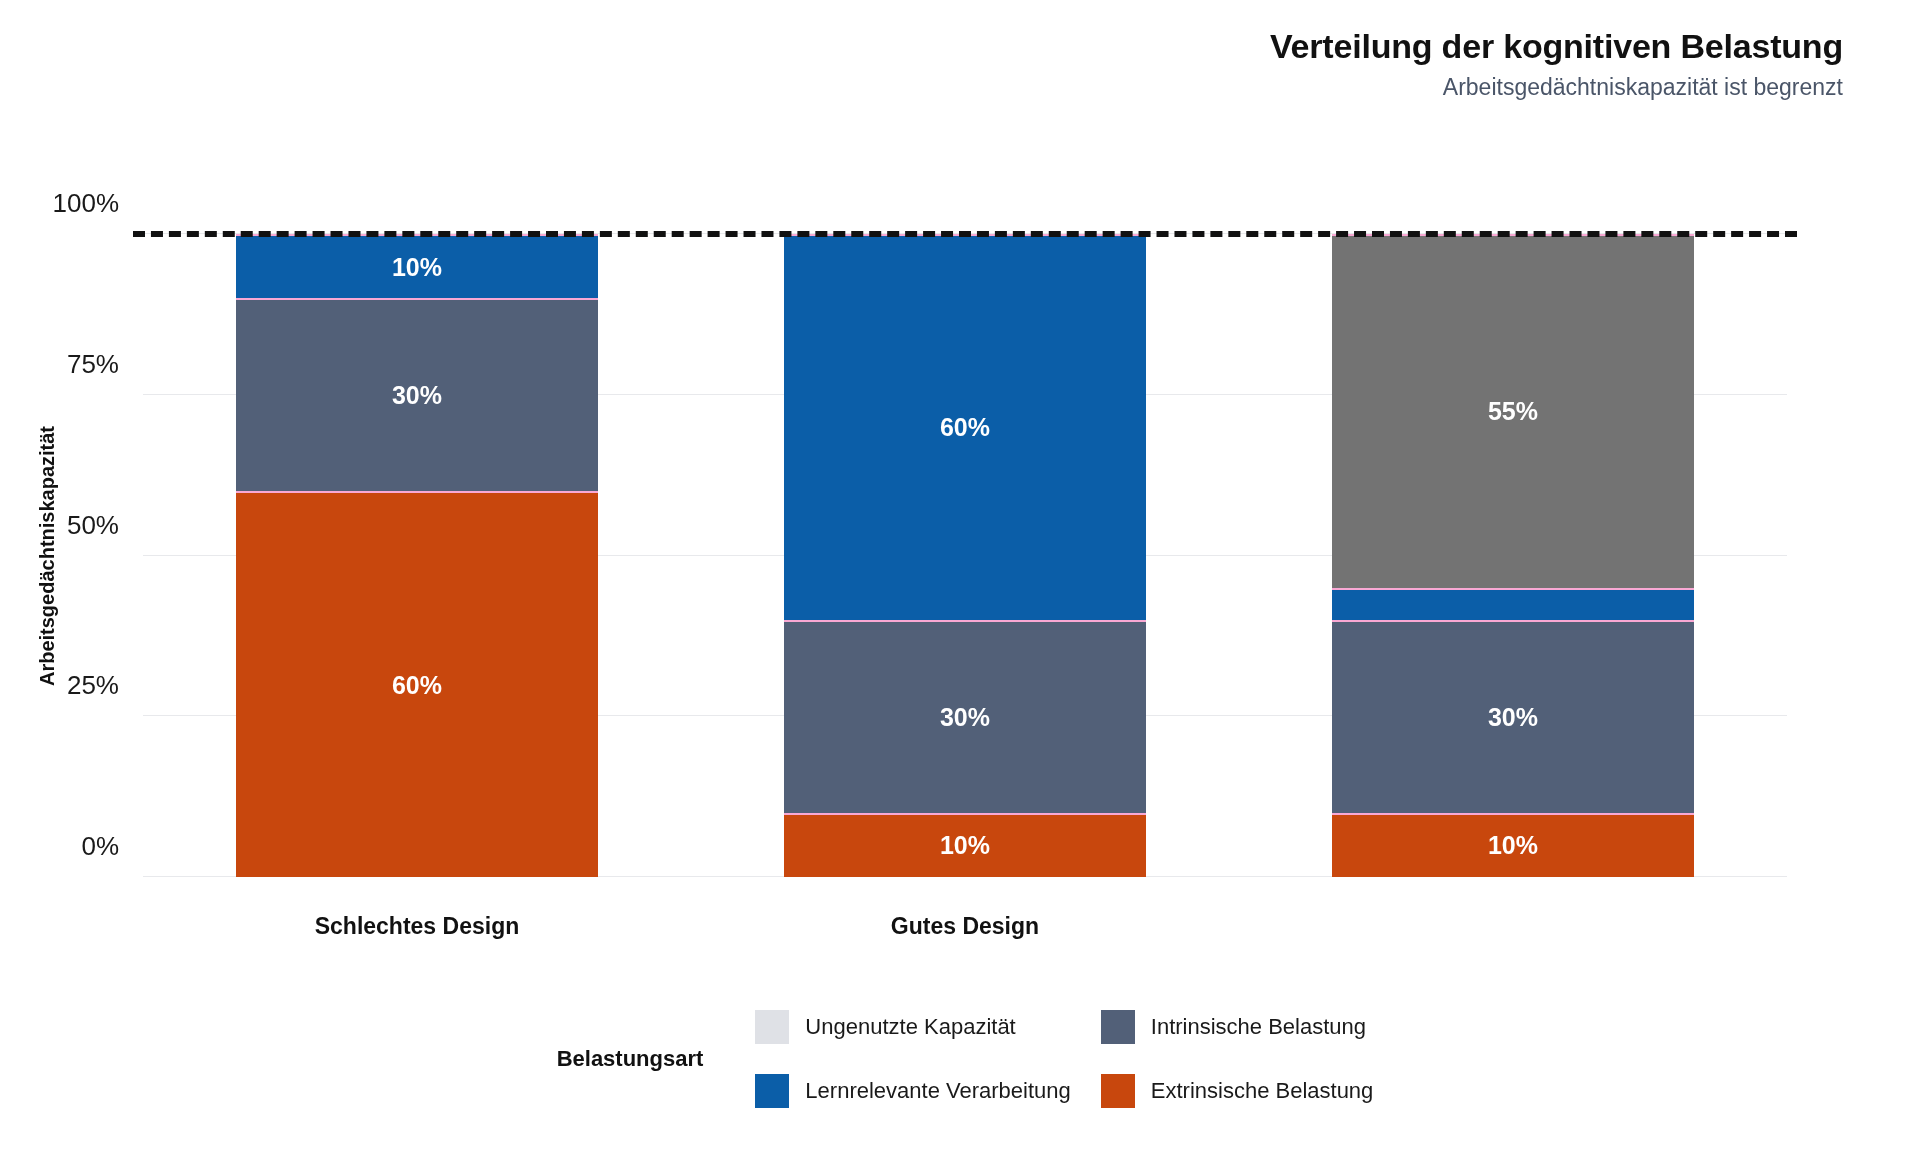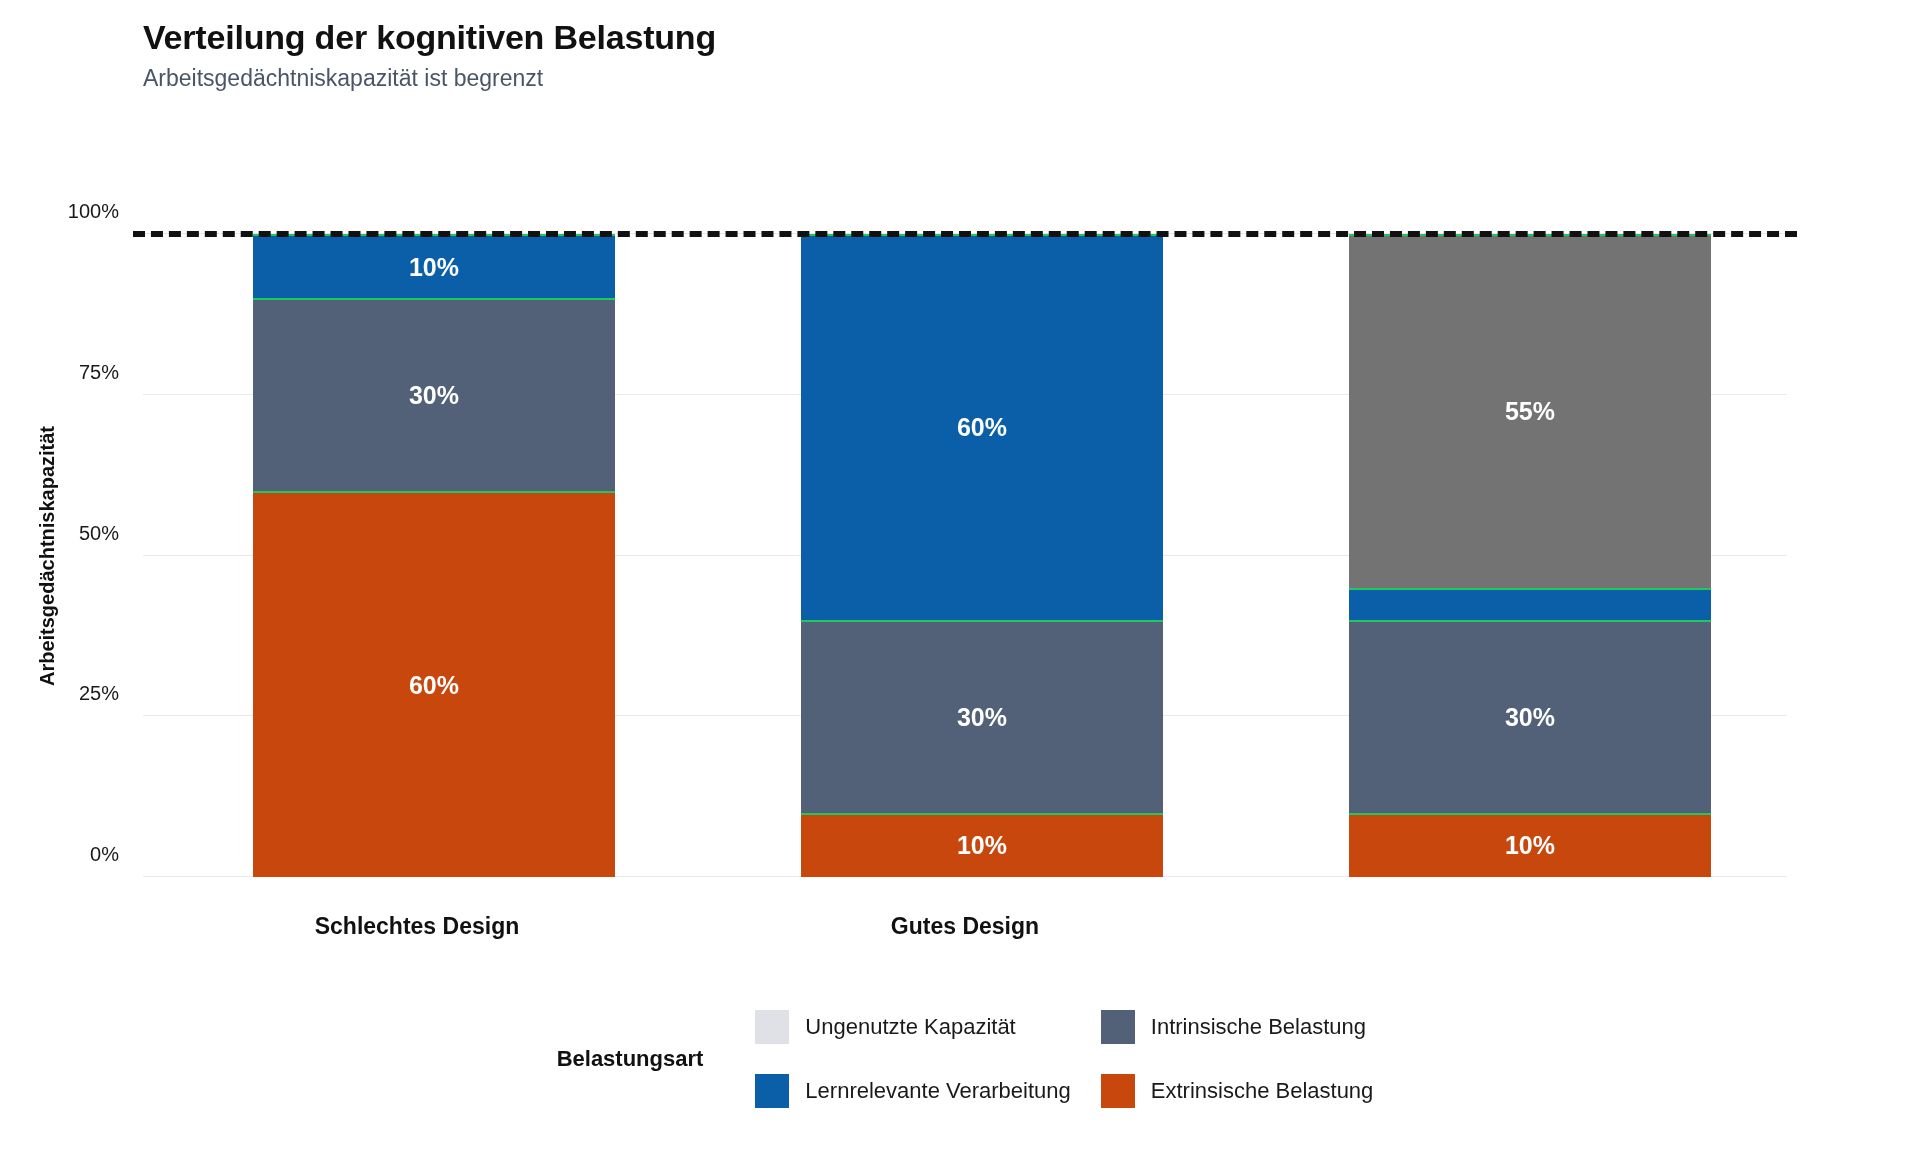--- a/index.html
+++ b/index.html
@@ -13,22 +13,23 @@
     font-family: "Liberation Sans", sans-serif;
     color: #1a1a1a;
     overflow: hidden;
     position: relative;
   }
 
   
   #chart-header {
     position: absolute;
     left: 143px;
-    top: 18px;
+    top: 27px;
     width: 1700px;
+    text-align: right;
   }
   #chart-title {
     font-size: 34px;
     font-weight: bold;
     color: #111111;
     letter-spacing: -0.2px;
     line-height: 1.15;
     margin: 0;
   }
   #chart-subtitle {
@@ -76,21 +77,21 @@
     font-size: 20px;
     font-weight: bold;
     color: #111111;
     white-space: nowrap;
   }
   .y-tick-label {
     position: absolute;
     right: 100%;
     margin-right: 24px;
     transform: translateY(-50%);
-    font-size: 20px;
+    font-size: 26px;
     color: #1a1a1a;
     white-space: nowrap;
   }
 
   
   .bar-group {
     position: absolute;
     bottom: 0;
     height: 100%;
   }
@@ -99,25 +100,24 @@
     bottom: 0;
     left: 0;
     width: 100%;
     height: 100%;
   }
   .bar-segment {
     position: absolute;
     left: 0;
     width: 100%;
     box-sizing: border-box;
-    border-top: 2px solid #22c55e;
+    border-top: 2px solid #f9a8d4;
     display: flex;
     align-items: center;
     justify-content: center;
-    margin-left: 17px;
   }
   .segment-label {
     font-size: 25px;
     font-weight: bold;
     color: #ffffff;
     line-height: 1;
     user-select: none;
   }
 
   

